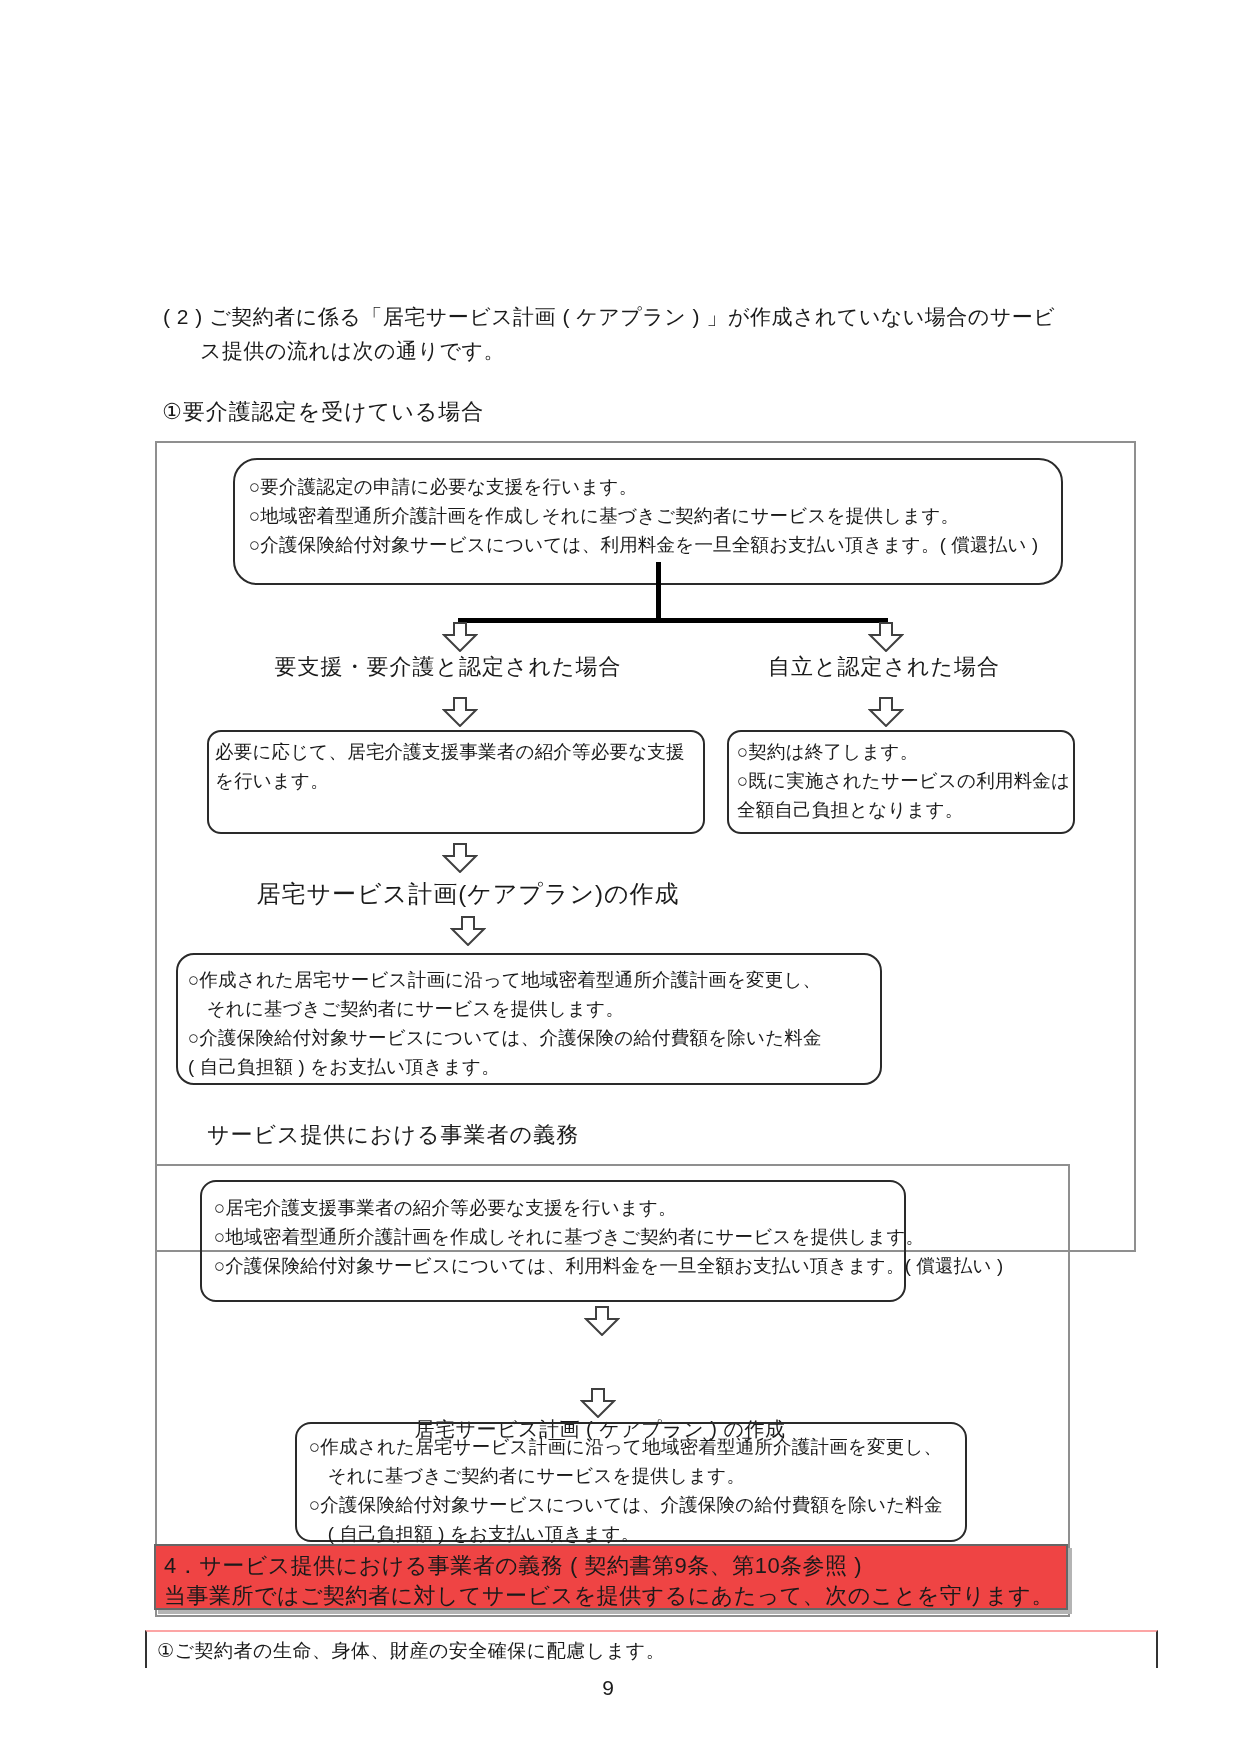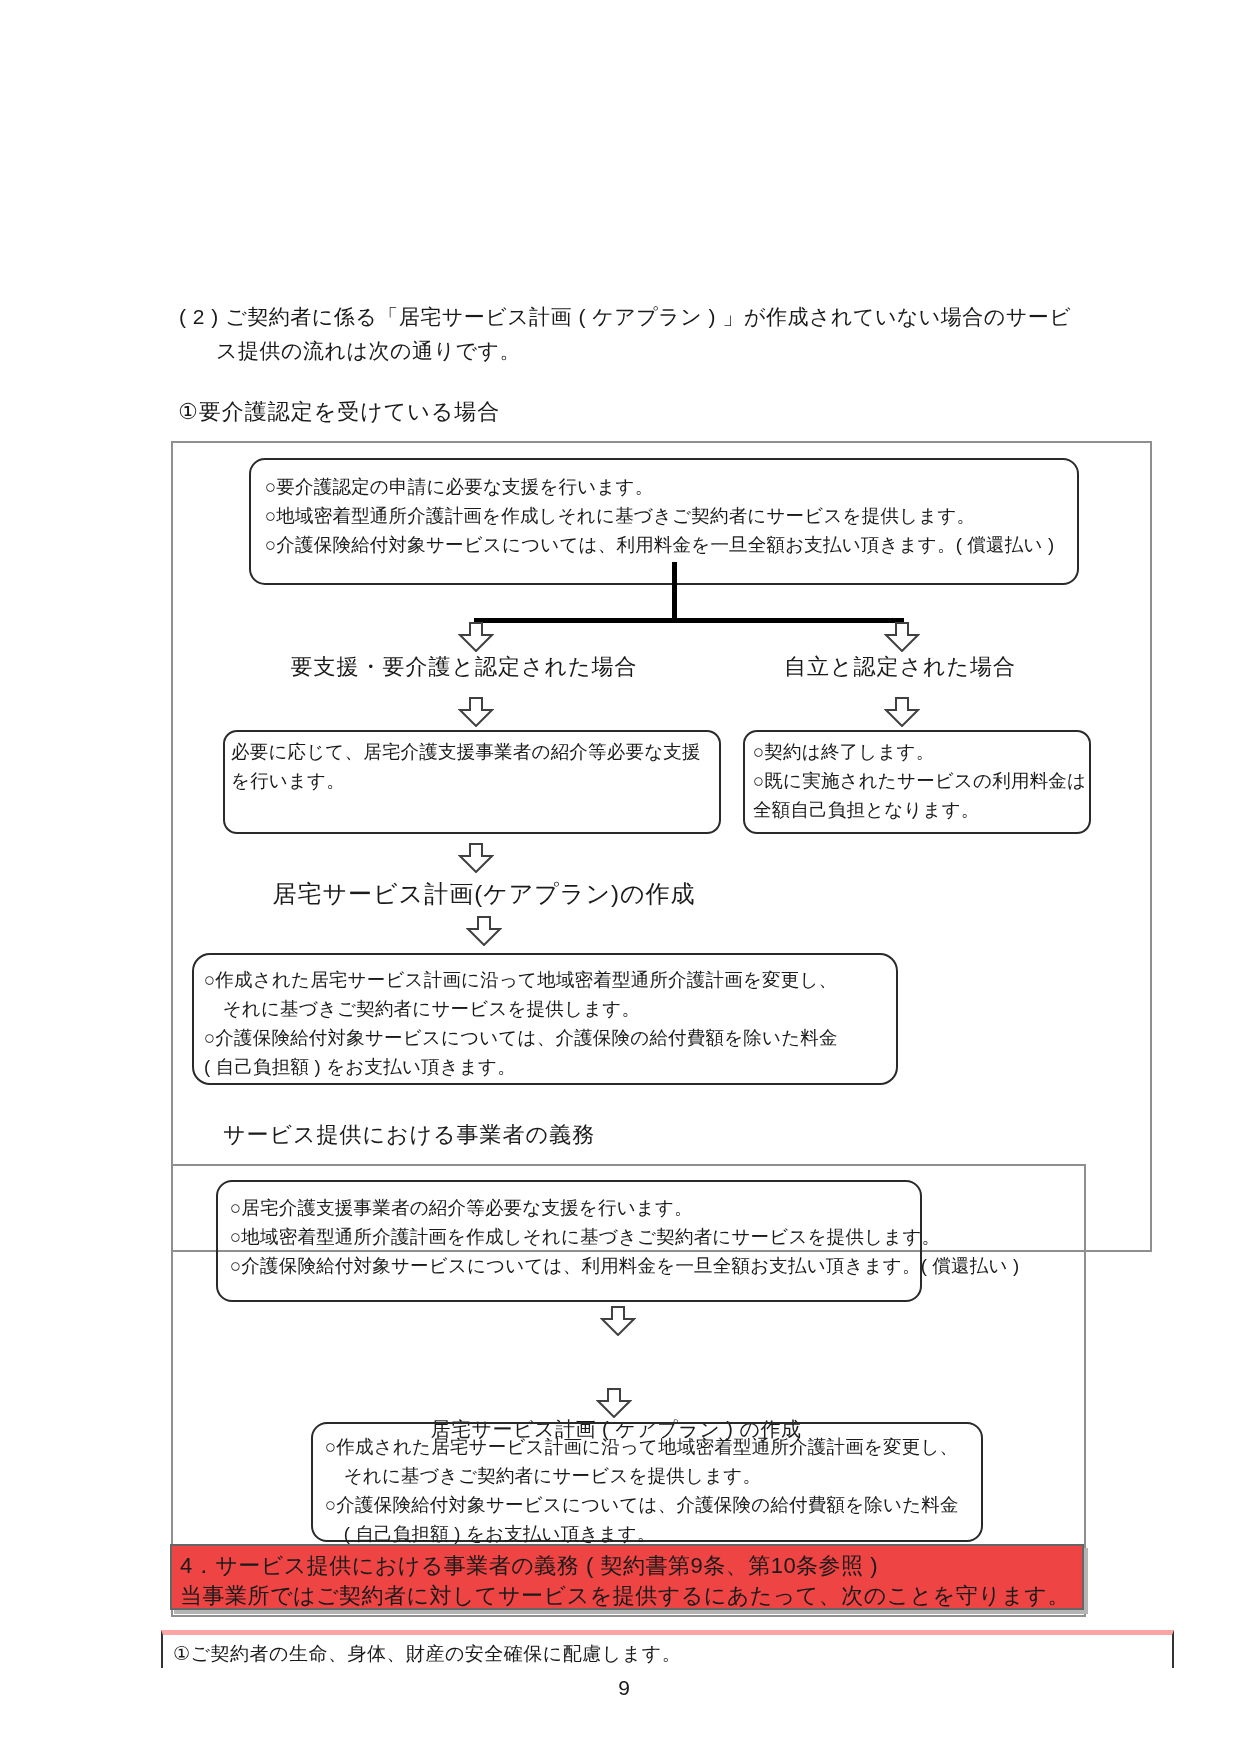--- a/index.html
+++ b/index.html
@@ -1,21 +1,21 @@
 <!DOCTYPE html>
 <html><head>
 <meta charset="utf-8">
 <style>
   html,body{margin:0;padding:0;}
   body{
     width:1241px;height:1754px;background:#ffffff;position:relative;
     font-family:"Liberation Sans","DejaVu Sans",sans-serif;color:#1a1a1a;
     -webkit-font-smoothing:antialiased;
   }
-  .abs{position:absolute;margin-left:16px;}
+  .abs{position:absolute;}
   .txt{white-space:nowrap;}
   .intro{font-size:21px;letter-spacing:0.5px;}
   .heading{font-size:22px;letter-spacing:1px;}
   
   .frame{border:2px solid #8f8f8f;background:transparent;}
   
   .fbox{border:2px solid #2a2a2a;background:transparent;box-sizing:border-box;}
   .fbox .line{font-size:18.5px;line-height:29px;white-space:nowrap;letter-spacing:0.2px;}
   
   .bar{background:#000;}
@@ -23,37 +23,37 @@
   .arrow svg{display:block;}
   .blabel{font-size:22px;letter-spacing:1px;transform:translateX(-50%);white-space:nowrap;text-align:right;}
   .plabel1{font-size:24px;letter-spacing:1px;transform:translateX(-50%);white-space:nowrap;}
   .plabel2{font-size:20px;letter-spacing:0.5px;transform:translateX(-50%);white-space:nowrap;}
   .frame4{
     background:#ef4444;border:2px solid #666;box-shadow:4px 4px 0 #b4b4b4;
     box-sizing:border-box;padding:5px 0 4px 8px;
   }
   .frame4 .line{font-size:22px;line-height:30px;white-space:nowrap;letter-spacing:0.5px;}
   .bottombox{
-    border-top:5px solid #fca5a5;border-left:2px solid #333;border-right:2px solid #333;
+    border-top:2px solid #fca5a5;border-left:2px solid #333;border-right:2px solid #333;
     box-sizing:border-box;padding:6px 0 0 10px;background:transparent;
   }
   .bottombox .line{font-size:19px;white-space:nowrap;letter-spacing:0.5px;}
   .pagenum{font-size:21px;text-align:center;}
 </style>
 </head>
 <body>
 
 <div class="abs txt intro" style="left:163px;top:303px;">( 2 ) ご契約者に係る「居宅サービス計画 ( ケアプラン ) 」が作成されていない場合のサービ</div>
 <div class="abs txt intro" style="left:200px;top:337px;">ス提供の流れは次の通りです。</div>
 
 <div class="abs txt heading" style="left:162px;top:397px;">①要介護認定を受けている場合</div>
 
 <div class="abs frame" style="left:155px;top:441px;width:977px;height:807px;"></div>
 
-<div class="abs fbox" style="left:233px;top:458px;width:830px;height:127px;border-radius:16px;padding:12px 12px 0 14px;">
+<div class="abs fbox" style="left:233px;top:458px;width:830px;height:127px;border-radius:24px;padding:12px 12px 0 14px;">
   <div class="line">○要介護認定の申請に必要な支援を行います。</div>
   <div class="line">○地域密着型通所介護計画を作成しそれに基づきご契約者にサービスを提供します。</div>
   <div class="line">○介護保険給付対象サービスについては、利用料金を一旦全額お支払い頂きます。( 償還払い )</div>
 </div>
 
 <div class="abs bar" style="left:656px;top:562px;width:5px;height:60px;"></div>
 <div class="abs bar" style="left:458px;top:618px;width:430px;height:5px;"></div>
 
 <div class="abs arrow" style="left:442px;top:622px;">
   <svg width="36" height="30" viewBox="0 0 36 30">

